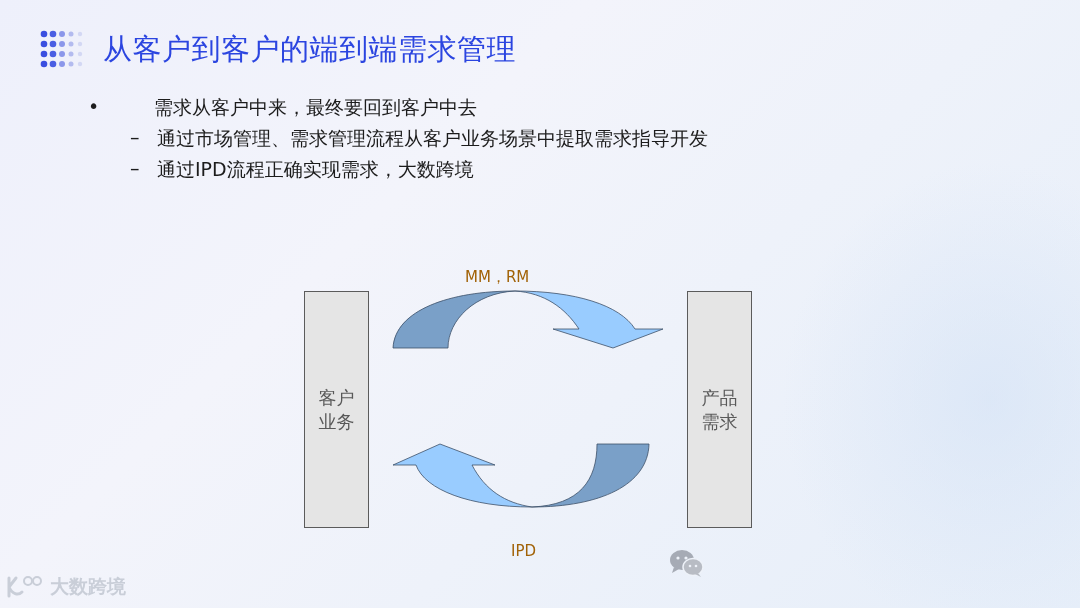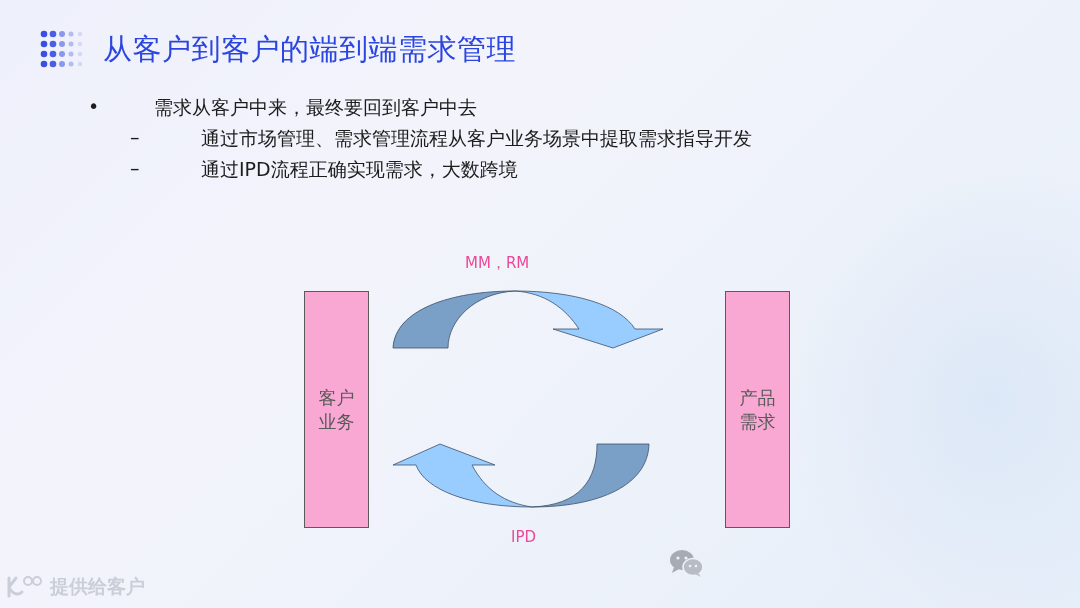--- a/index.html
+++ b/index.html
@@ -17,31 +17,31 @@
     position:absolute; left:103px; top:30px;
     font-size:29px; font-weight:normal; color:#2b45e0; letter-spacing:0.5px;
     white-space:nowrap;
   }
   .bullets { position:absolute; left:88px; top:95px; font-size:19px; color:#1c1c1c; }
   .b1 { position:absolute; left:0; top:0; white-space:nowrap; }
   .b1 .mark { position:absolute; left:0; top:0; width:20px; }
   .b1 .txt { position:absolute; left:30px; top:0;margin-left:36px; }
   .sub { position:absolute; left:42px; white-space:nowrap; }
   .sub .mark { position:absolute; left:0; top:0; }
-  .sub .txt { position:absolute; left:27px; top:0;margin-left:44px; }
+  .sub .txt { position:absolute; left:27px; top:0; }
   .box {
-    position:absolute; background:#f9a8d4; border:1px solid #5b5b5b;
+    position:absolute; background:#e5e5e5; border:1px solid #5b5b5b;
     display:flex; align-items:center; justify-content:center;
     box-sizing:border-box;
   }
   .box span {
     width:42px; font-size:18px; line-height:24px; color:#595959; text-align:center;
     word-break:break-all;
   }
-  .label { position:absolute; font-size:15px; color:#ec4899; white-space:nowrap; }
+  .label { position:absolute; font-size:15px; color:#a16207; white-space:nowrap;margin-top:14px; }
   .diagram-svg { position:absolute; left:0; top:0; width:1080px; height:608px; }
   .wm-right {
     position:absolute; left:668px; top:548px; font-size:24px; color:#9a9faa;
     display:flex; align-items:center; white-space:nowrap;
   }
   .wm-left {
     position:absolute; left:6px; top:574px; font-size:19px; color:#c9ced8;
     display:flex; align-items:center; white-space:nowrap; font-weight:bold;
   }
 </style>
@@ -99,21 +99,21 @@
   <path d="M515,291 C575,291 620,305 635,329 L663,329 L613,348 L553,329 L579,329 C565,308 545,293 515,291 Z" fill="#99ccff" stroke="#3e5068" stroke-width="0.8"></path>
 
   <path d="M597,444 L649,444 C648,485 600,507 532,507 C580,505 597,480 597,444 Z" fill="#7aa0c8" stroke="#3e5068" stroke-width="0.8"></path>
 
   <path d="M532,507 C470,507 425,490 416,465 L393,465 L440,444 L495,465 L472,465 C485,490 505,503 532,507 Z" fill="#99ccff" stroke="#3e5068" stroke-width="0.8"></path>
 </svg>
 
 <div class="box" style="left:304px; top:291px; width:65px; height:237px;">
   <span>客户业务</span>
 </div>
-<div class="box" style="left:725px; top:291px; width:65px; height:237px;">
+<div class="box" style="left:687px; top:291px; width:65px; height:237px;">
   <span>产品需求</span>
 </div>
 
 <div class="label" style="left:465px; top:254px;">MM，RM</div>
 <div class="label" style="left:511px; top:528px;text-align:center;">IPD</div>
 
 <div class="wm-right">
   <svg width="38" height="30" viewBox="0 0 38 30" style="margin-right:10px;">
     <ellipse cx="14" cy="12" rx="12" ry="10" fill="#a6abb5"></ellipse>
     <path d="M6,19 L4,25 L11,21 Z" fill="#a6abb5"></path>
@@ -125,14 +125,14 @@
       <circle cx="28" cy="18" r="1.3" fill="#eef2f9"></circle>
   </svg>
 </div>
 
 <div class="wm-left">
   <svg width="40" height="26" viewBox="0 0 40 26" style="margin-right:4px;">
     <path d="M3,4 L3,22 M3,13 L10,4 M3,13 C6,20 12,22 16,18" stroke="#c9ced8" stroke-width="3" fill="none" stroke-linecap="round"></path>
     <circle cx="22" cy="7" r="4" stroke="#c9ced8" stroke-width="2" fill="none"></circle>
     <circle cx="31" cy="7" r="4" stroke="#c9ced8" stroke-width="2" fill="none"></circle>
   </svg>
-  <span>提供给客户</span>
+  <span>大数跨境</span>
 </div>
 
 </body></html>

